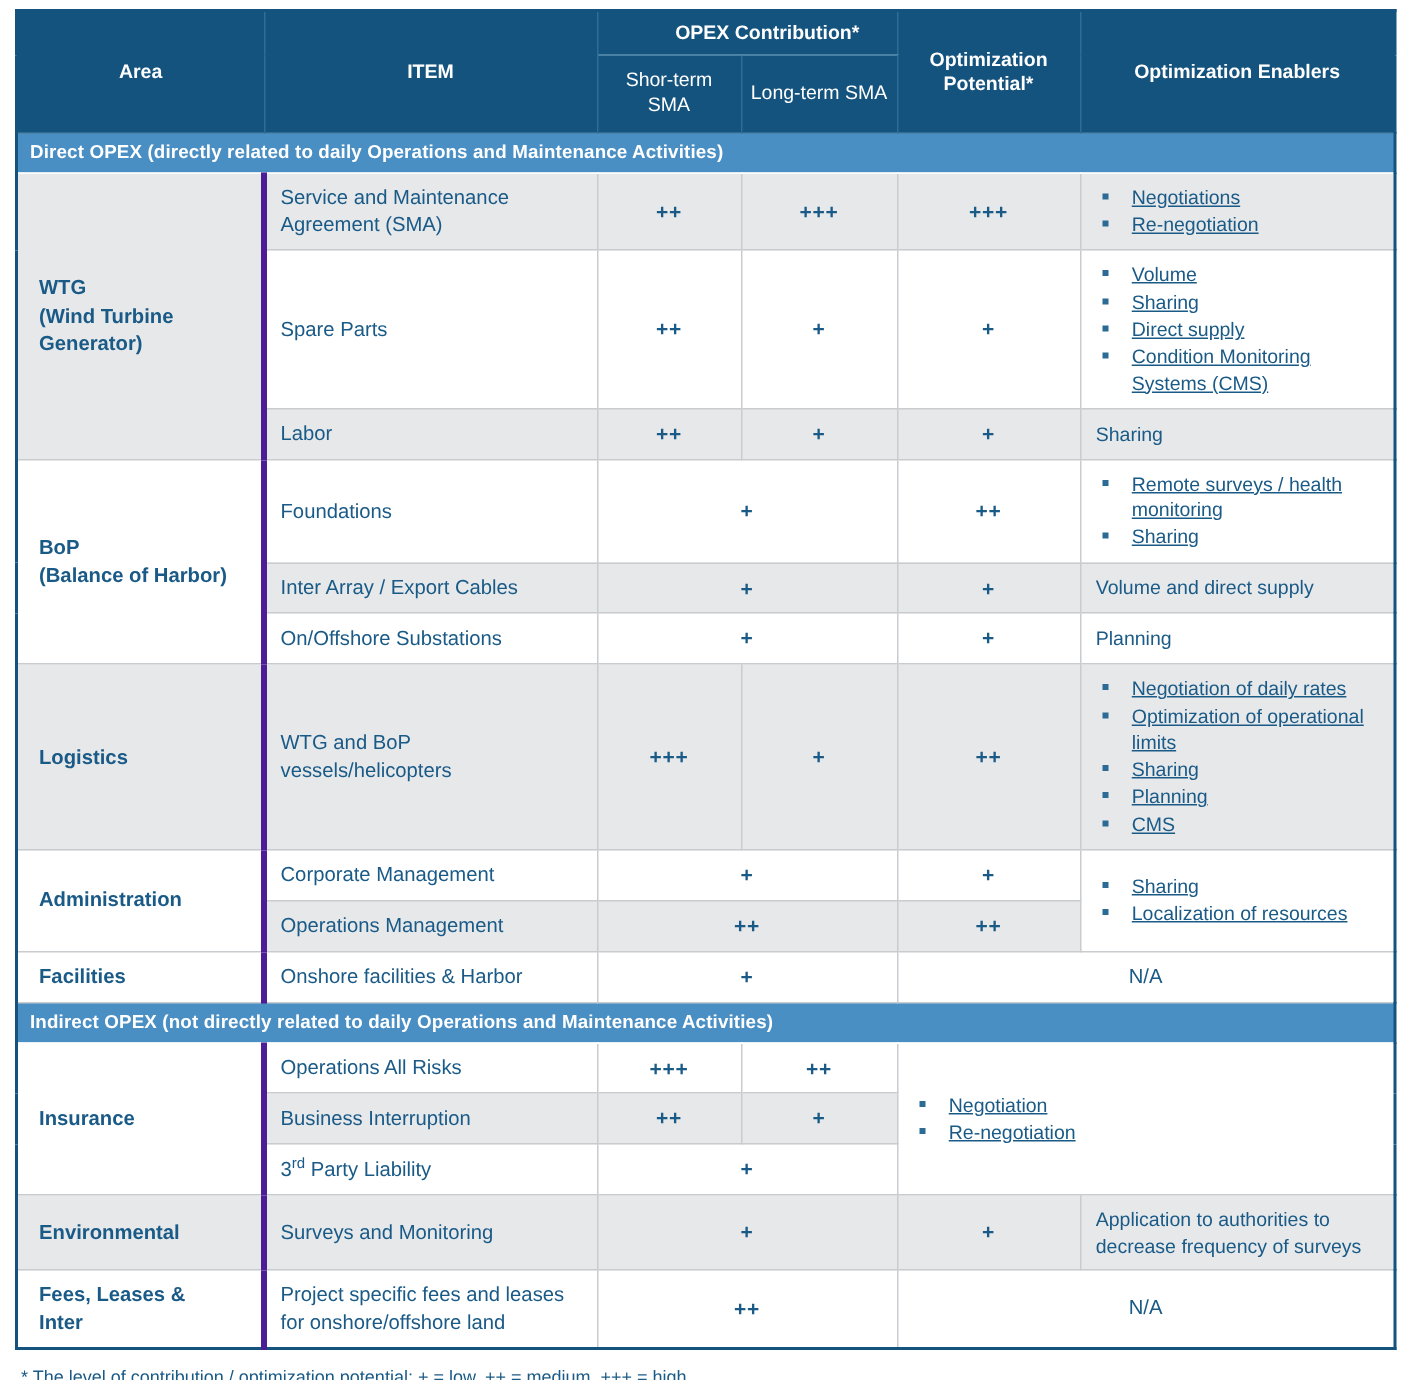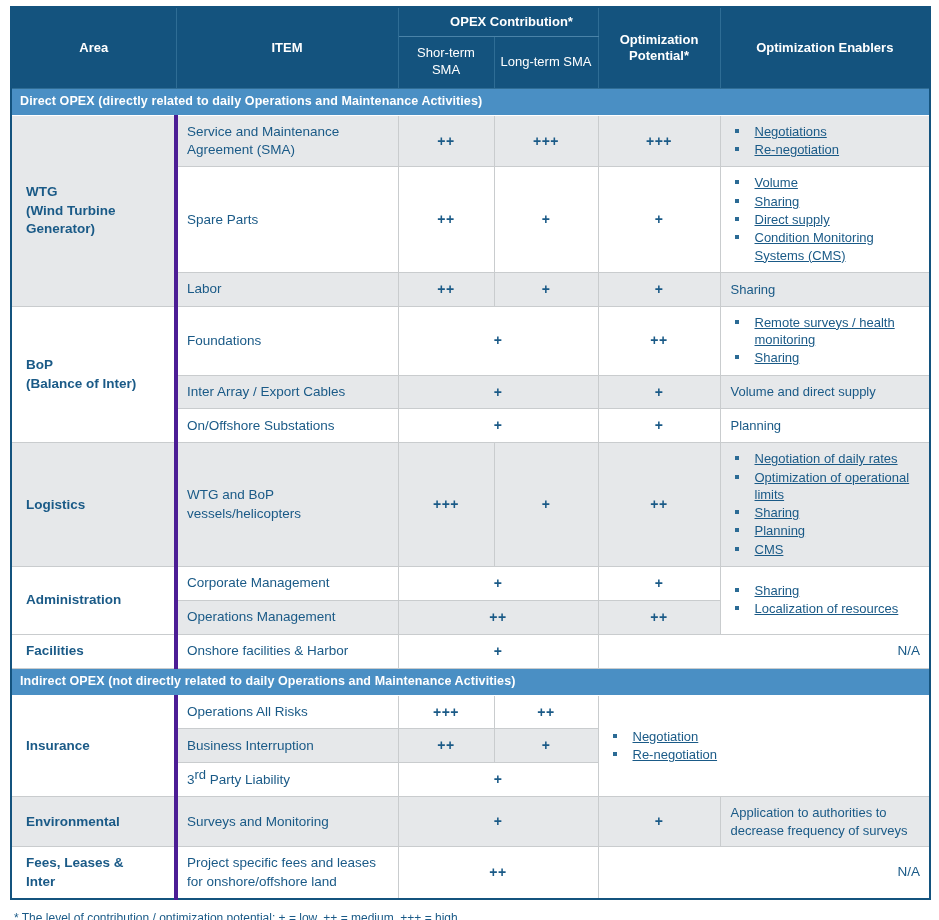--- a/index.html
+++ b/index.html
@@ -65,21 +65,21 @@
   td.area{
     font-weight:bold;
     font-size:13.5px;
     padding-left:14px;
     border-left:none;
     border-right:4px solid #4c1d95;
   }
   td.item{}
   td.mark{text-align:center;font-weight:bold;font-size:14px;letter-spacing:.5px;}
   td.enab{padding:7px 6px 7px 8px;font-size:13px;}
-  td.center{text-align:right;}
+  td.center{text-align:center;}
   td.plain{padding-left:10px;}
 
   tr.gray > td{background:#e6e8ea;}
   tr.white > td{background:#ffffff;}
   td.bg-gray{background:#e6e8ea !important;}
   td.bg-white{background:#ffffff !important;}
 
   ul.blist{margin:0;padding:0;list-style:none;text-decoration:underline;}
   ul.blist li{
     position:relative;
@@ -89,21 +89,21 @@
     font-size:13px;
   }
   ul.blist li:before{
     content:"";
     position:absolute;
     left:6px;top:6px;
     width:4px;height:4px;
     background:#2b6b95;
   }
 
-  sup.ord{font-size:13px;vertical-align:super;line-height:0;}
+  sup.ord{font-size:10px;vertical-align:super;line-height:0;}
 
   .footnote{
     margin-top:11px;
     padding-left:4px;
     font-size:12px;
     color:#1a5a87;
   }
 </style>
 </head>
 <body>
@@ -177,21 +177,21 @@
         <td class="item">Labor</td>
         <td class="mark">++</td>
         <td class="mark">+</td>
         <td class="mark">+</td>
         <td class="enab plain">Sharing</td>
       </tr>
 
       <tr class="white">
         <td class="area" rowspan="3">
           <span>BoP</span><br>
-          <span>(Balance of Inter)</span>
+          <span>(Balance of Harbor)</span>
         </td>
         <td class="item">Foundations</td>
         <td class="mark" colspan="2">+</td>
         <td class="mark">++</td>
         <td class="enab">
           <ul class="blist">
             <li>Remote surveys / health monitoring</li>
             <li>Sharing</li>
           </ul>
         </td>

